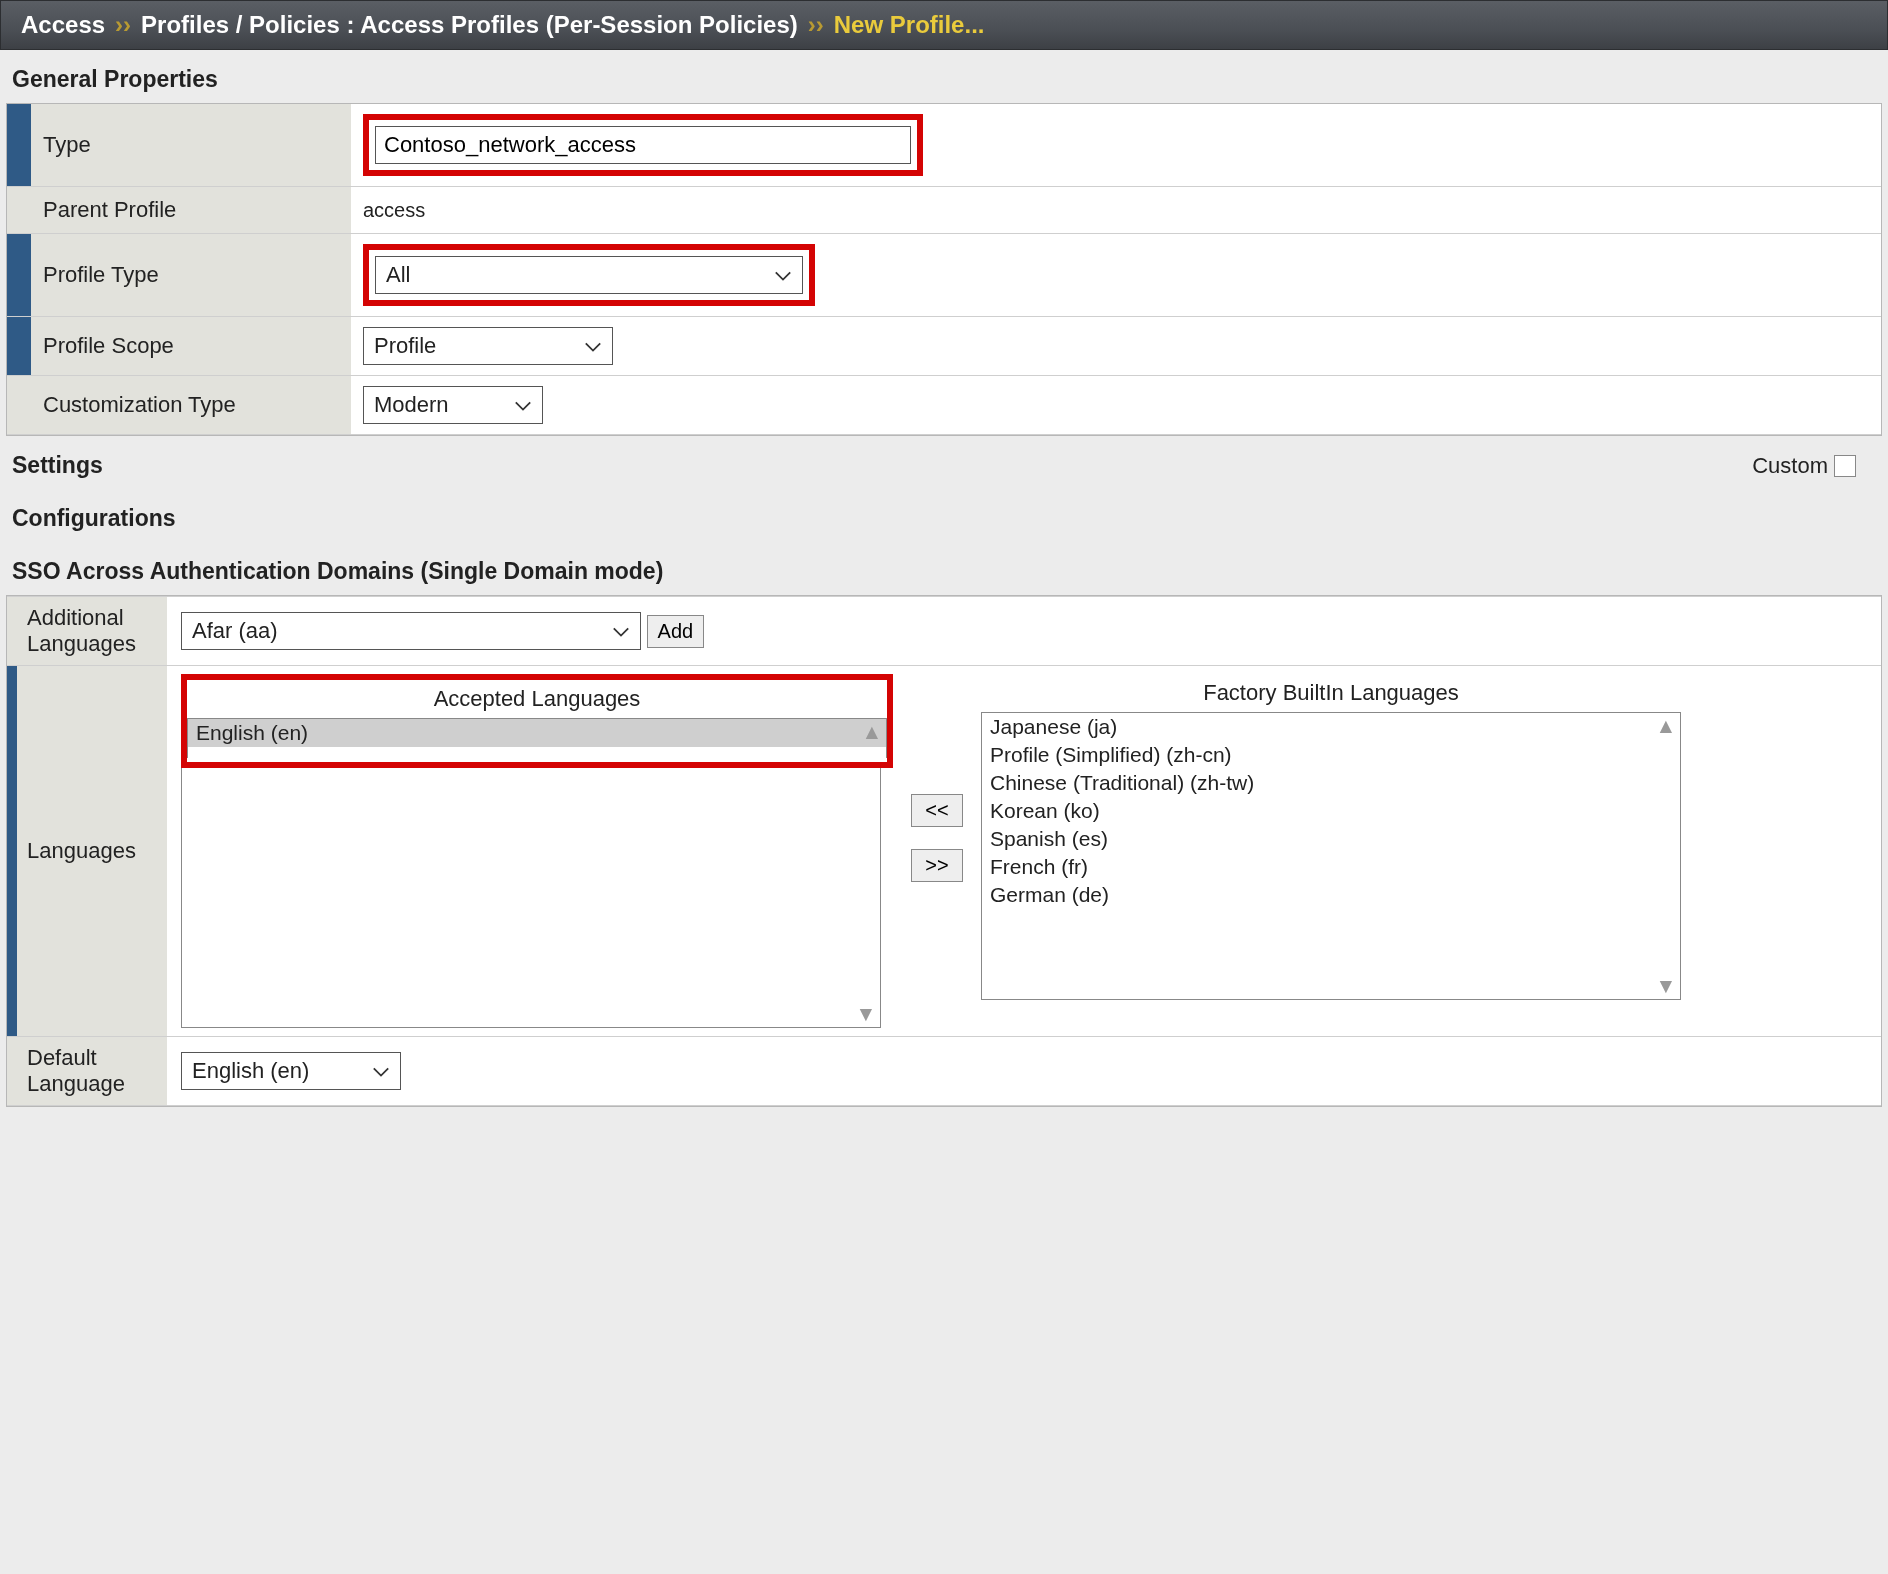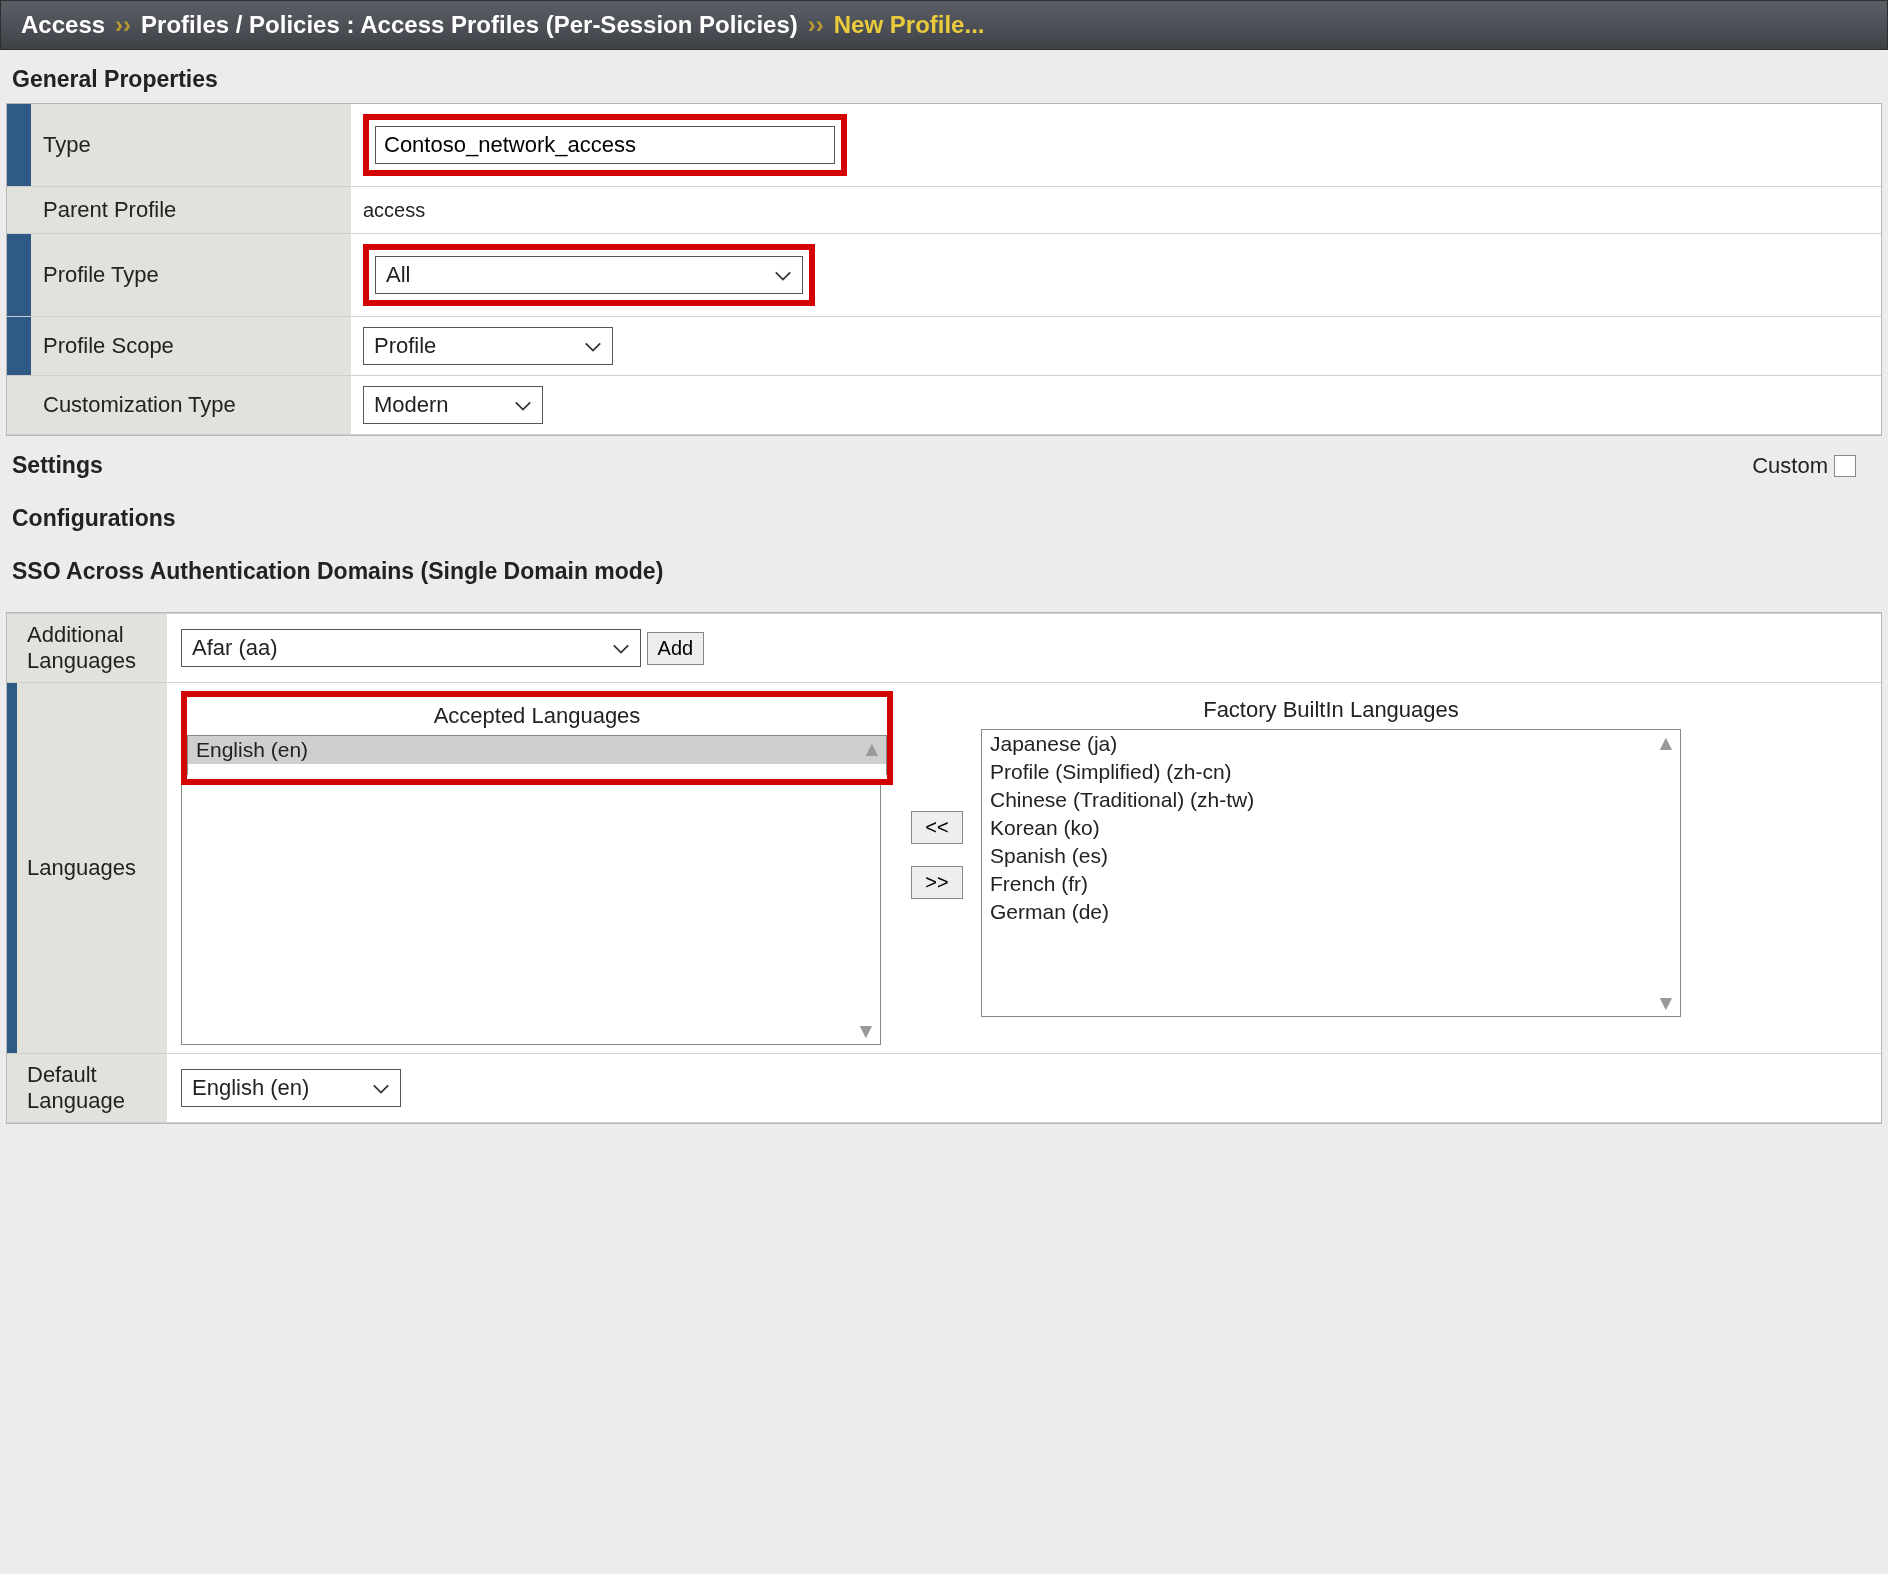--- a/index.html
+++ b/index.html
@@ -62,21 +62,21 @@
   .sel{
     display:inline-flex;align-items:center;justify-content:space-between;
     border:1px solid #555;background:#fff;
     font-size:22px;padding:5px 10px;cursor:pointer;
   }
   .sel .chev{margin-left:18px;}
   .chev svg{width:18px;height:12px;}
   
   .hl{border:6px solid #d40404;display:inline-block;padding:6px;}
   
-  .lang-panel{border:1px solid #b7b7b7;margin:17px 6px;}
+  .lang-panel{border:1px solid #b7b7b7;margin:0 6px;}
   table.lang{width:100%;border-collapse:collapse;}
   table.lang>tbody>tr>td{border-top:1px solid #cfcfcf;border-bottom:1px solid #cfcfcf;vertical-align:middle;}
   td.lang-bar{width:10px;background:#2f5a86;padding:0;}
   td.lang-bar-none{width:10px;background:#e2e2dc;padding:0;}
   td.lang-label{width:150px;background:#e2e2dc;font-size:22px;padding:8px 10px;}
   td.lang-value{background:#fff;padding:8px 14px;}
   .btn{
     border:1px solid #888;background:#eeeeee;font-size:20px;padding:4px 10px;cursor:pointer;
   }
   
@@ -116,21 +116,21 @@
   <div class="section-head">General Properties</div>
   <div class="panel">
     <table class="prop">
 
       <tbody>
           <tr>
         <td class="bar"></td>
         <td class="label">Type</td>
         <td class="value">
           <span class="hl">
-            <input type="text" style="width: 460px; padding-left: 8px;" value="Contoso_network_access">
+            <input type="text" style="width: 536px; padding-left: 8px;" value="Contoso_network_access">
           </span>
         </td>
       </tr>
 
       <tr>
         <td class="bar-none"></td>
         <td class="label">Parent Profile</td>
         <td class="value">access</td>
       </tr>
 

